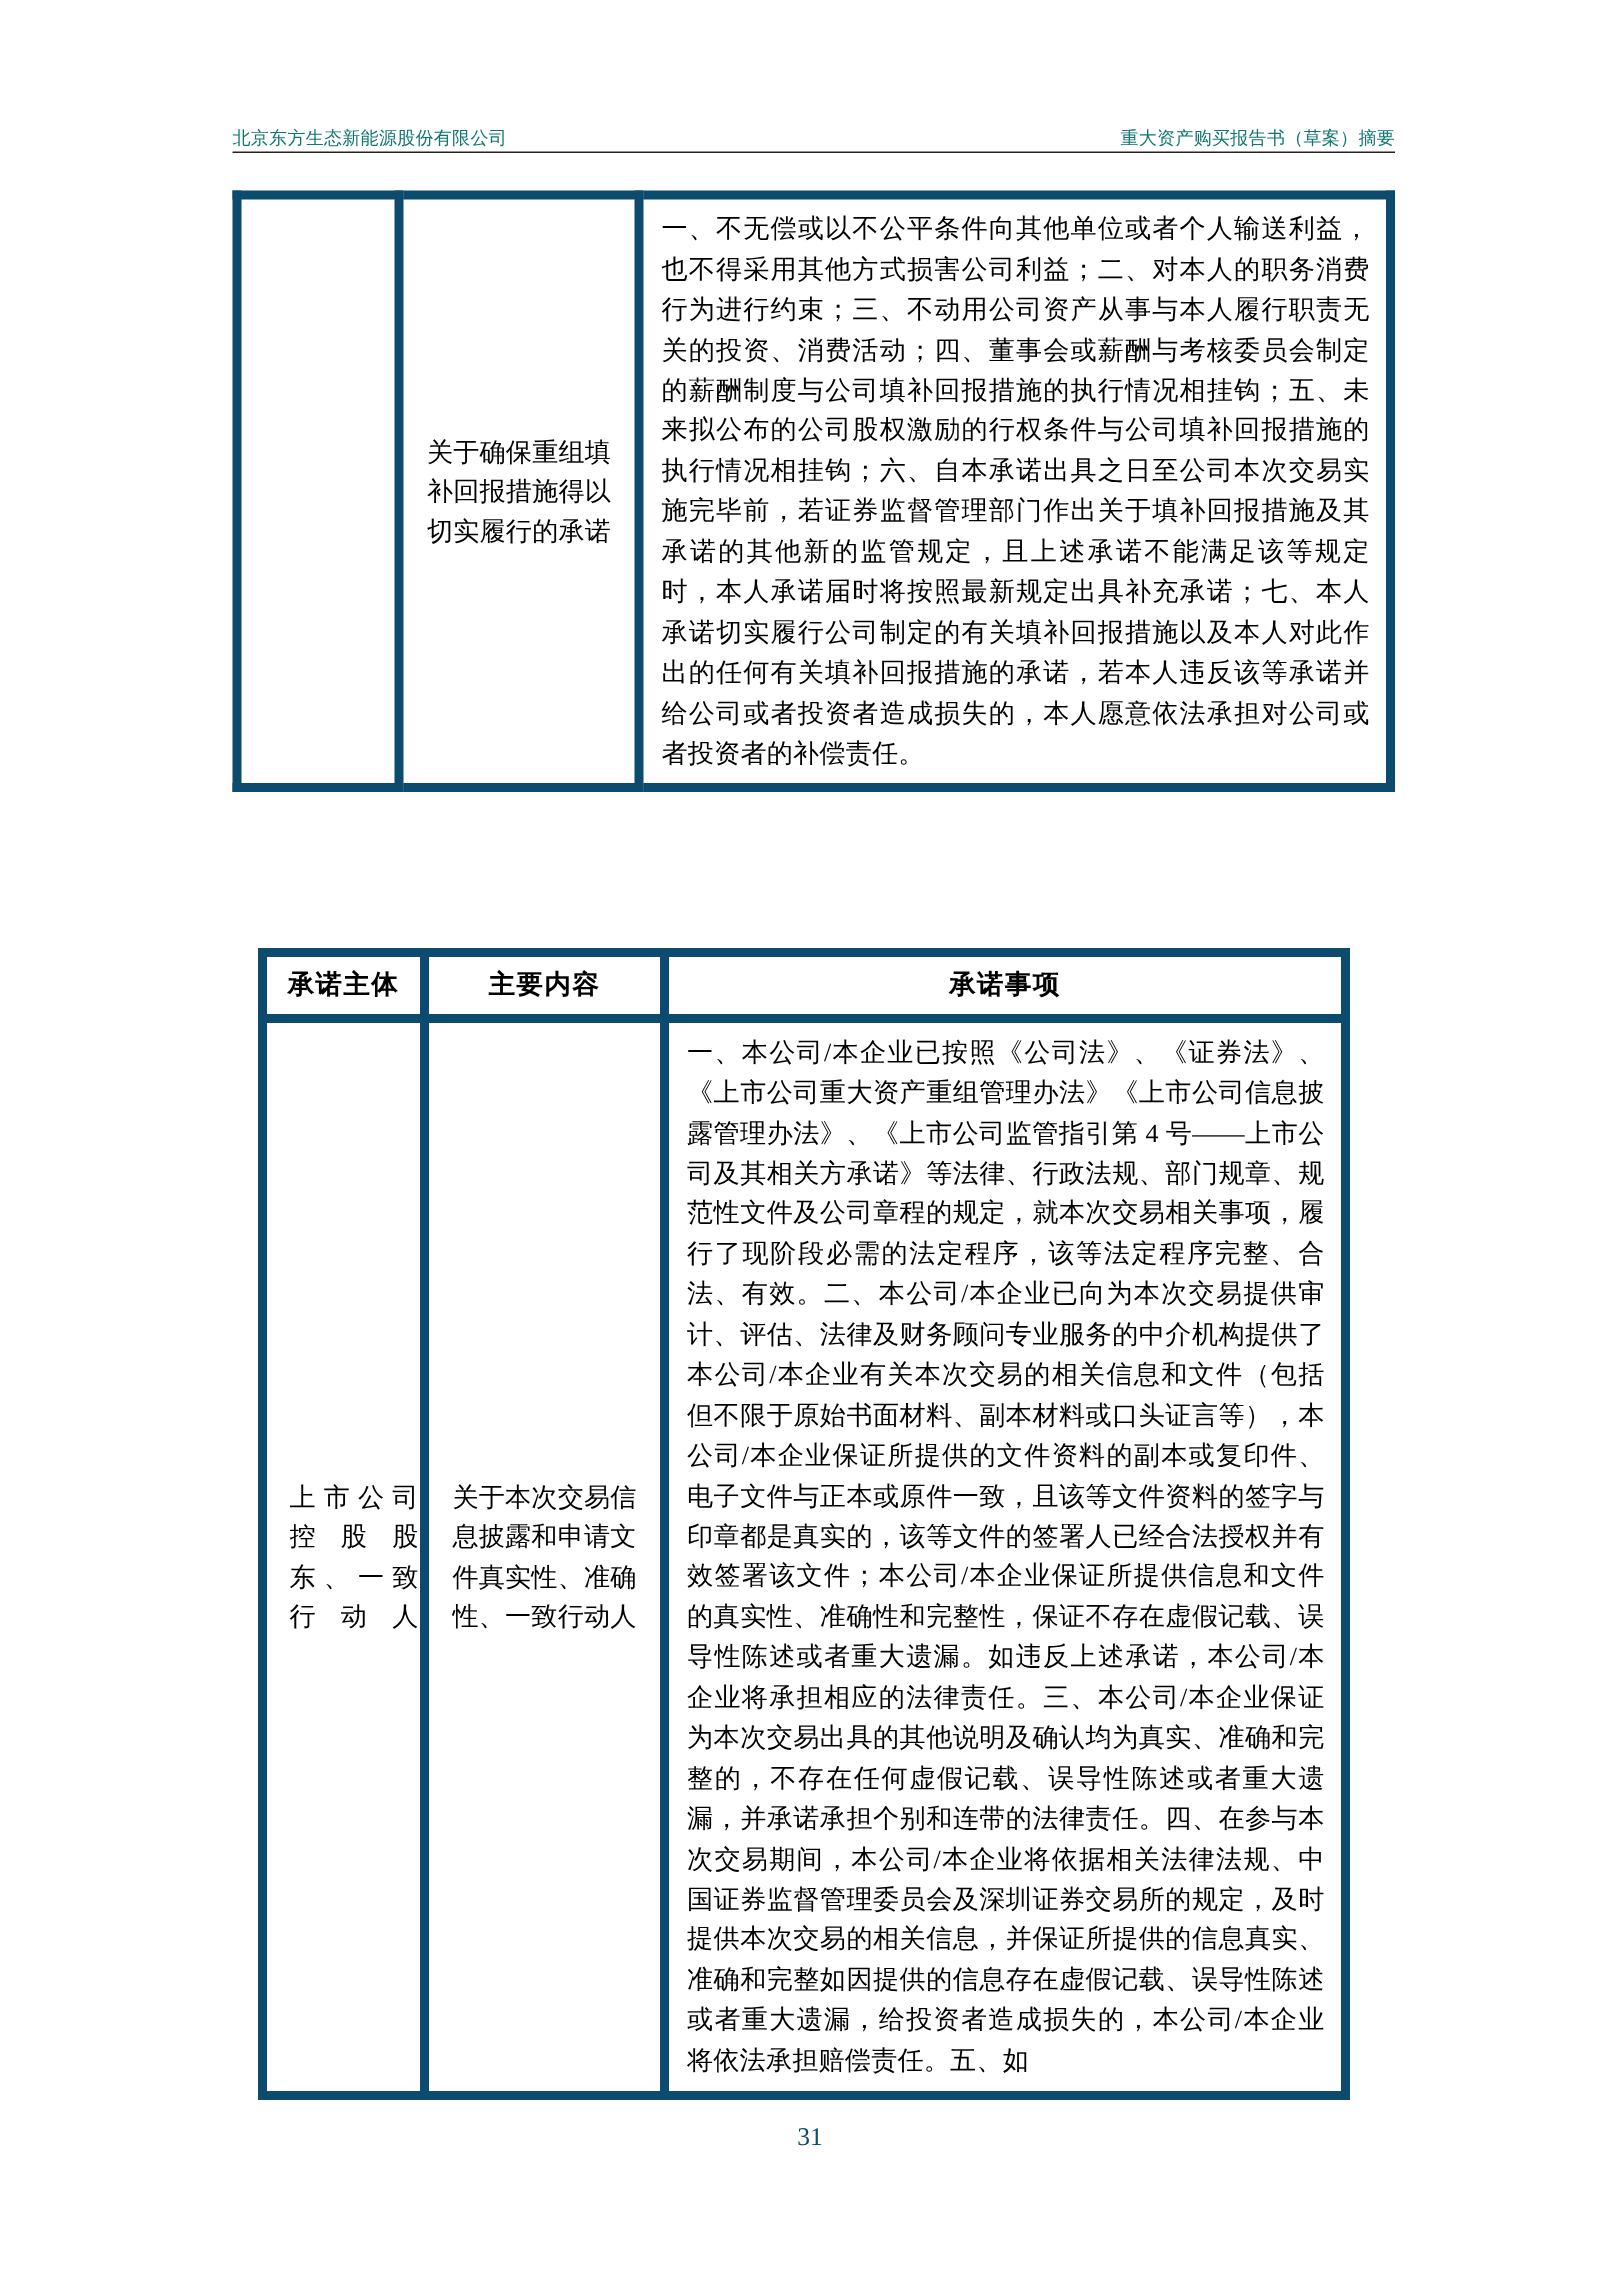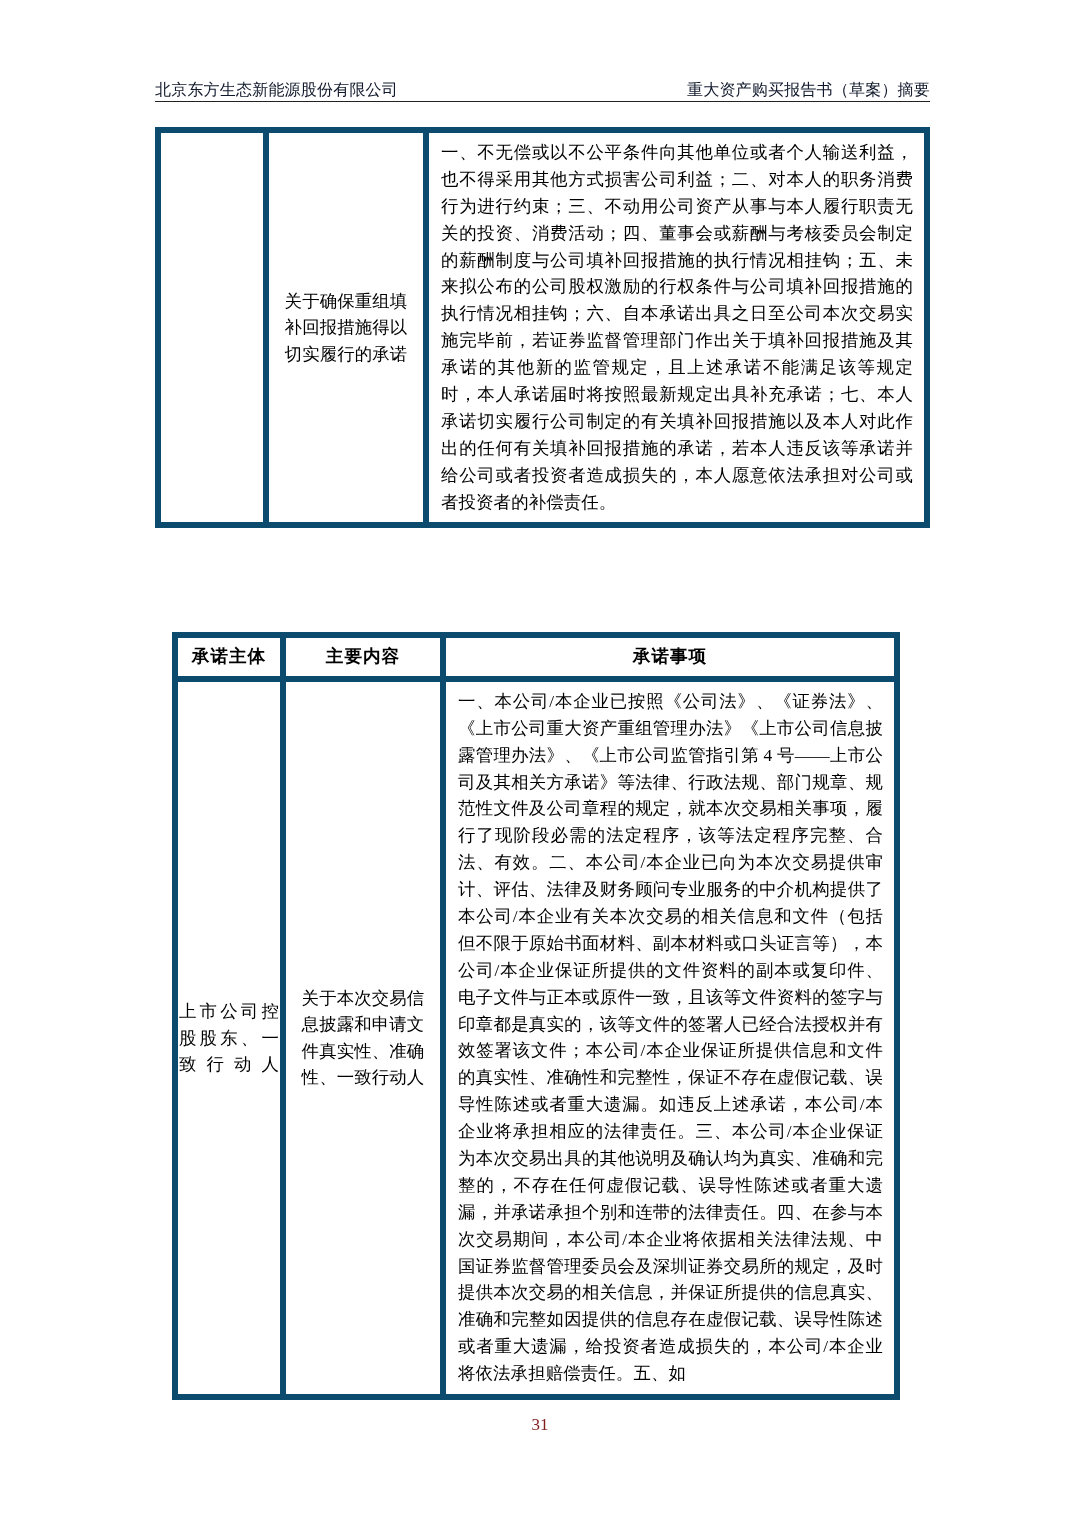--- a/index.html
+++ b/index.html
@@ -26,24 +26,24 @@
   .page-header {
     position: absolute;
     left: 155px;
     top: 72px;
     width: 775px;
     height: 30px;
     border-bottom: 1.4px solid #222;
     display: flex;
     justify-content: space-between;
     align-items: flex-end;
-    font-size: 16px;
+    font-size: 12px;
     line-height: 1.1;
     letter-spacing: 0.2px;
-    color: #0f172a;
+    color: #0f766e;
     padding-bottom: 2px;
     box-sizing: border-box;
   }
   .page-header .hdr-left  { white-space: nowrap; }
   .page-header .hdr-right { white-space: nowrap; }
 
   
   .doc-table {
     position: absolute;
     border-collapse: collapse;
@@ -65,20 +65,21 @@
   }
 
   
   .col-subject {
     text-align: center;
   }
   .col-subject .cell-pad {
     text-align: justify;
     text-align-last: justify;
     padding: 5px 1px;
+    margin-left: 14px;
   }
   .col-matter .cell-pad {
     text-align: center;
     padding: 5px 10px;
   }
   
   .col-content .cell-pad {
     text-align: justify;
     text-justify: inter-ideograph;
     padding: 6px 11px 7px 12px;
@@ -125,21 +126,21 @@
   #table-controlling-shareholder .c2 { width: 160px; }
 
   
   .page-number {
     position: absolute;
     left: 0;
     top: 1415px;
     width: 1080px;
     text-align: center;
     font-size: 17px;
-    color: #7f1d1d;
+    color: #0c4a6e;
   }
 </style>
 </head>
 <body>
 
 <div class="page">
 
   <div class="page-header">
     <span class="hdr-left">北京东方生态新能源股份有限公司</span>
     <span class="hdr-right">重大资产购买报告书（草案）摘要</span>

